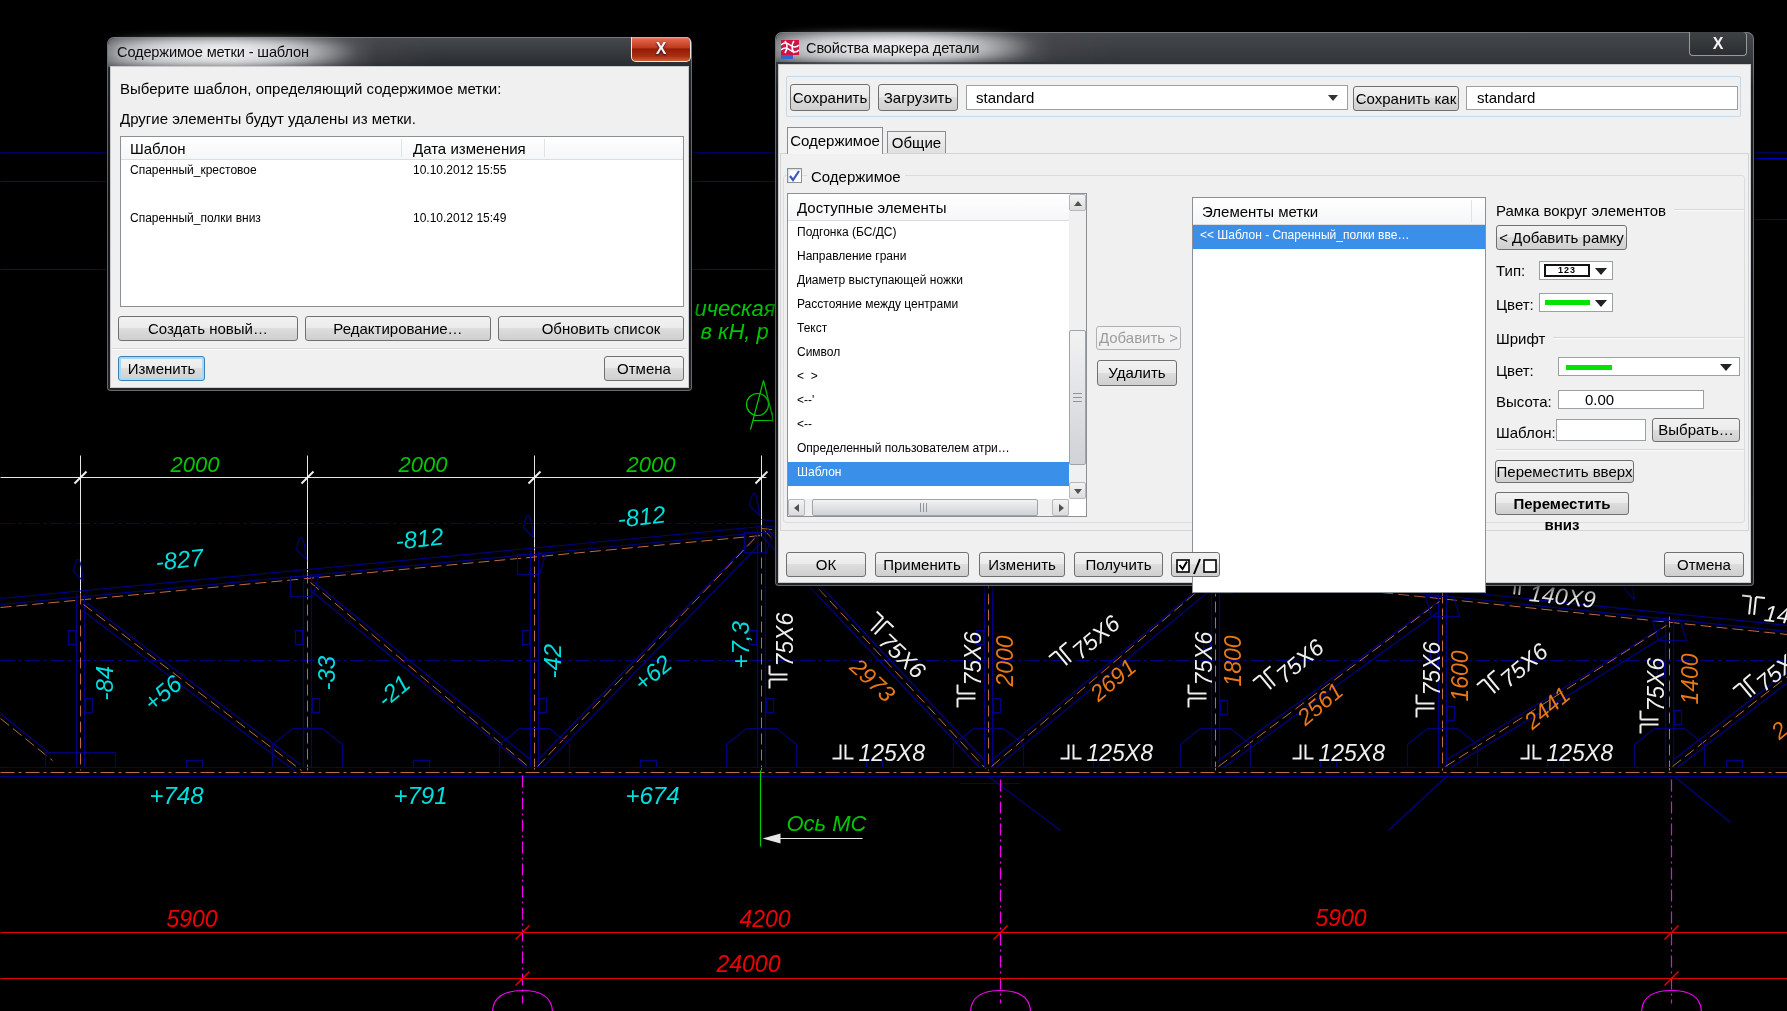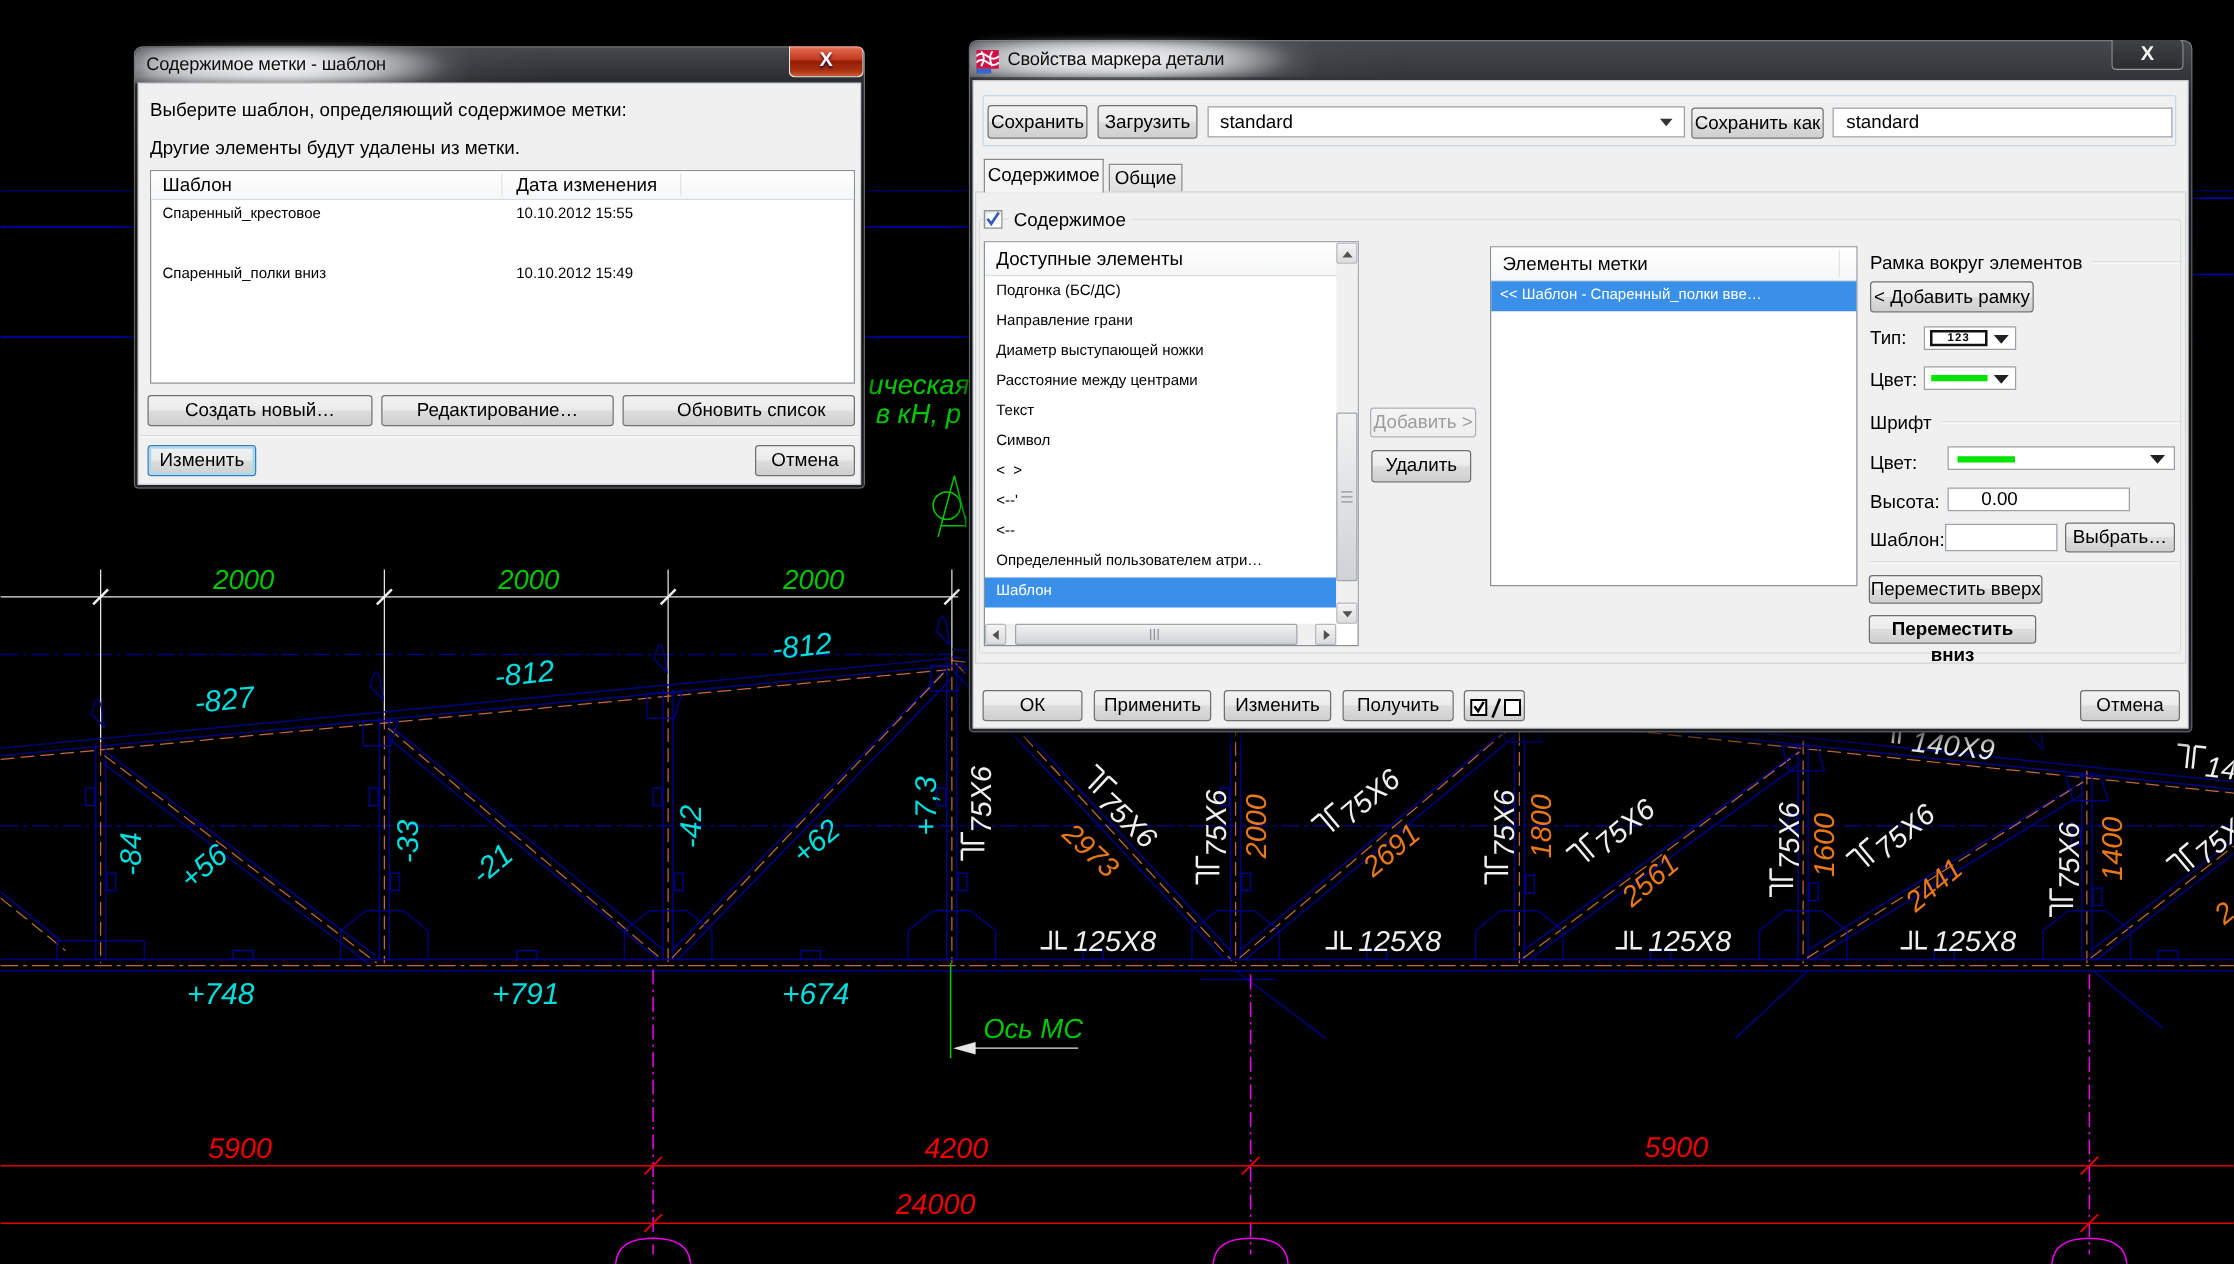--- a/index.html
+++ b/index.html
@@ -486,21 +486,21 @@
           </div>
         <div class="thumb" style="left:24px; top:0; width:226px; height:17px;"></div>
         <div style="position:absolute; left:132px; top:4px; width:1px; height:9px; background:#8f949a;"></div>
         <div style="position:absolute; left:135px; top:4px; width:1px; height:9px; background:#8f949a;"></div>
         <div style="position:absolute; left:138px; top:4px; width:1px; height:9px; background:#8f949a;"></div>
       </div>
     </div>
     <div class="btn dis" style="left:317px; top:261px; width:85px; height:24px; line-height:22px;">Добавить &gt;</div>
     <div class="btn" style="left:318px; top:295px; width:80px; height:26px; line-height:24px;">Удалить</div>
 
-    <div class="list" style="left:413px; top:132px; width:294px; height:272px;">
+    <div class="list" style="left:413px; top:132px; width:294px; height:396px;">
       <div class="lhead" style="height:27px;">
           <span style="position:absolute; left:9px; top:5px;">Элементы метки</span>
         <span style="position:absolute; left:278px; top:2px; bottom:2px; border-left:1px solid #e2e3e4;"></span>
         </div>
       <div class="row sel" style="top:27px;">
           <span class="rowtxt" style="left:7px;">&lt;&lt; Шаблон - Спаренный_полки вве…</span>
         </div>
     </div>
 
     <div class="lbl" style="left:717px; top:137px;">Рамка вокруг элементов</div>

